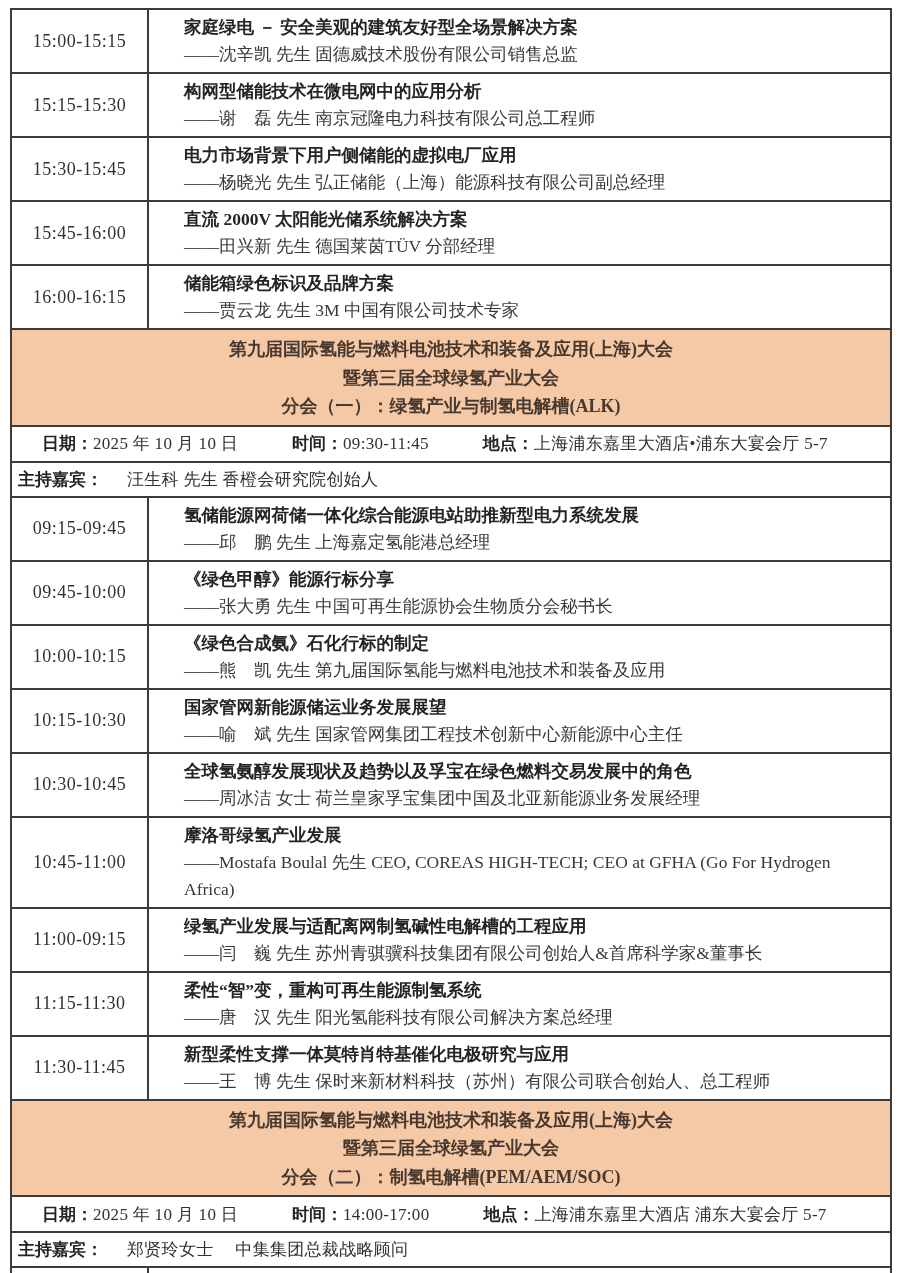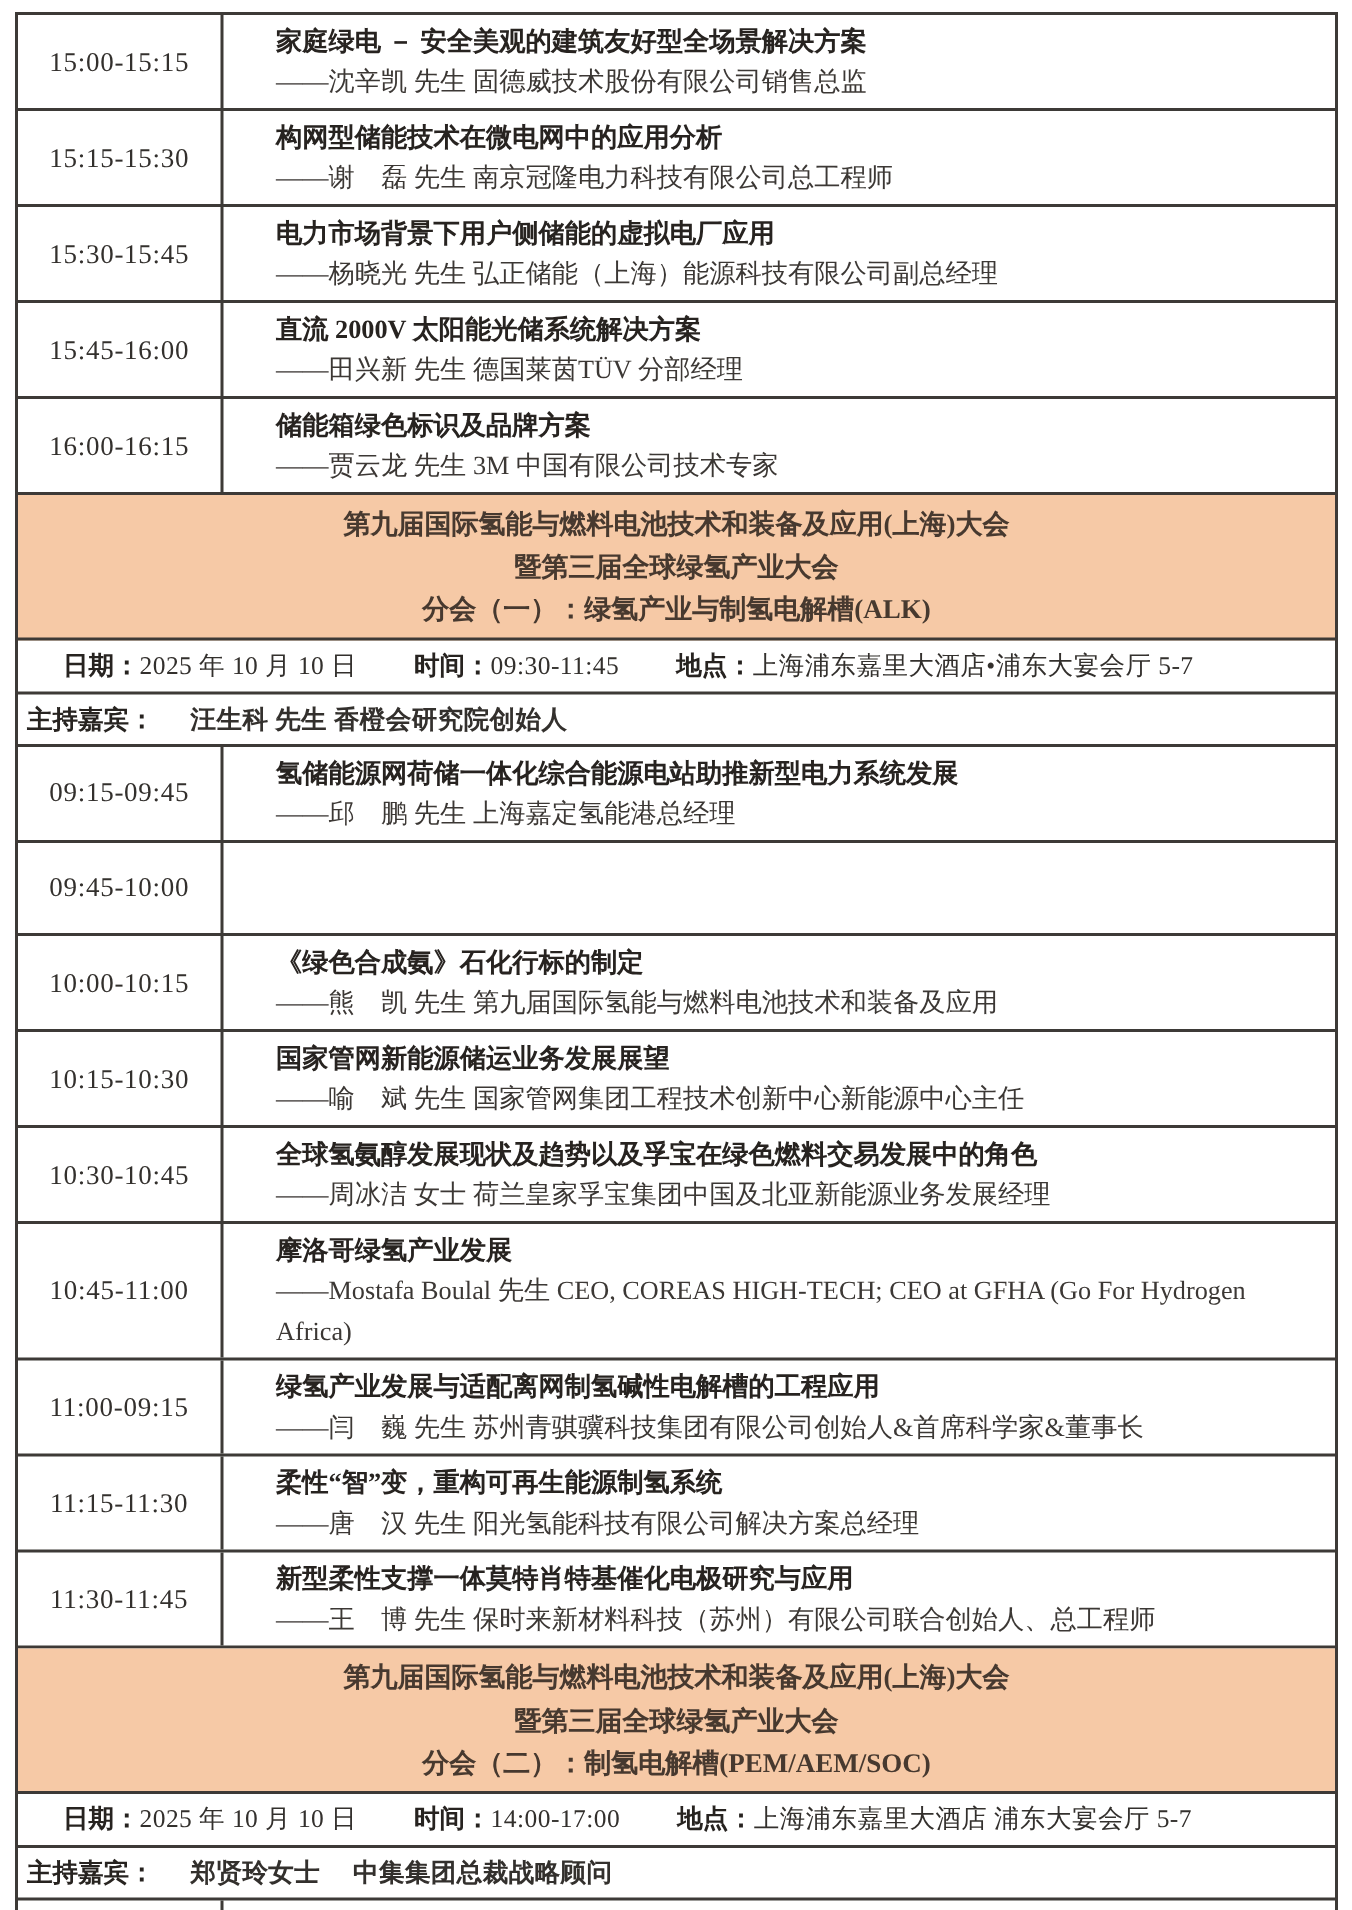--- a/index.html
+++ b/index.html
@@ -63,33 +63,33 @@
 
   
   .info{
     display:flex;align-items:center;
     min-height:36px;
     padding-left:30px;
     font-size:17px;
     text-align:right;
   }
   .info .grp{white-space:nowrap;}
-  .info .grp + .grp{margin-left:20px;}
+  .info .grp + .grp{margin-left:36px;}
   .lbl{font-weight:bold;color:var(--title);}
   .val{color:var(--time);letter-spacing:.3px;}
 
   
   .host{
     display:flex;align-items:center;
     min-height:35px;
     padding-left:6px;
     font-size:17px;
   }
   .host .lbl{font-weight:bold;text-align:center;}
-  .host .val{margin-left:6px;font-weight:bold;}
+  .host .val{margin-left:6px;}
 </style>
 </head>
 <body>
 
 <div class="table" id="agenda">
     <div class="trow session">
     <div class="time-cell">15:00-15:15</div>
     <div class="content-cell">
       <div class="session-title">家庭绿电 －  安全美观的建筑友好型全场景解决方案</div>
       <div class="session-speaker">——沈辛凯  先生  固德威技术股份有限公司销售总监</div>
@@ -145,20 +145,24 @@
   </div>
     <div class="trow session">
     <div class="time-cell">09:15-09:45</div>
     <div class="content-cell">
       <div class="session-title">氢储能源网荷储一体化综合能源电站助推新型电力系统发展</div>
       <div class="session-speaker">——邱　鹏  先生  上海嘉定氢能港总经理</div>
     </div>
   </div>
     <div class="trow session">
     <div class="time-cell">09:45-10:00</div>
+    <div class="content-cell">
+      <div class="session-title">《绿色甲醇》能源行标分享</div>
+      <div class="session-speaker">——张大勇  先生  中国可再生能源协会生物质分会秘书长</div>
+    </div>
   </div>
     <div class="trow session">
     <div class="time-cell">10:00-10:15</div>
     <div class="content-cell">
       <div class="session-title">《绿色合成氨》石化行标的制定</div>
       <div class="session-speaker">——熊　凯  先生  第九届国际氢能与燃料电池技术和装备及应用</div>
     </div>
   </div>
     <div class="trow session">
     <div class="time-cell">10:15-10:30</div>

